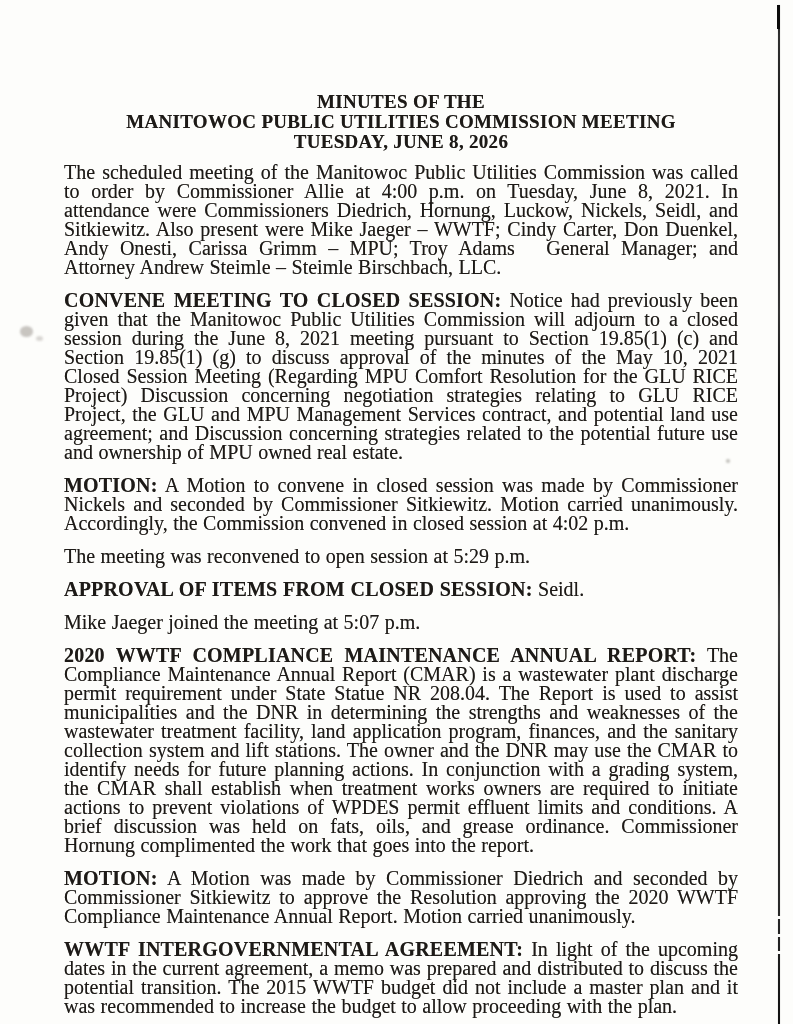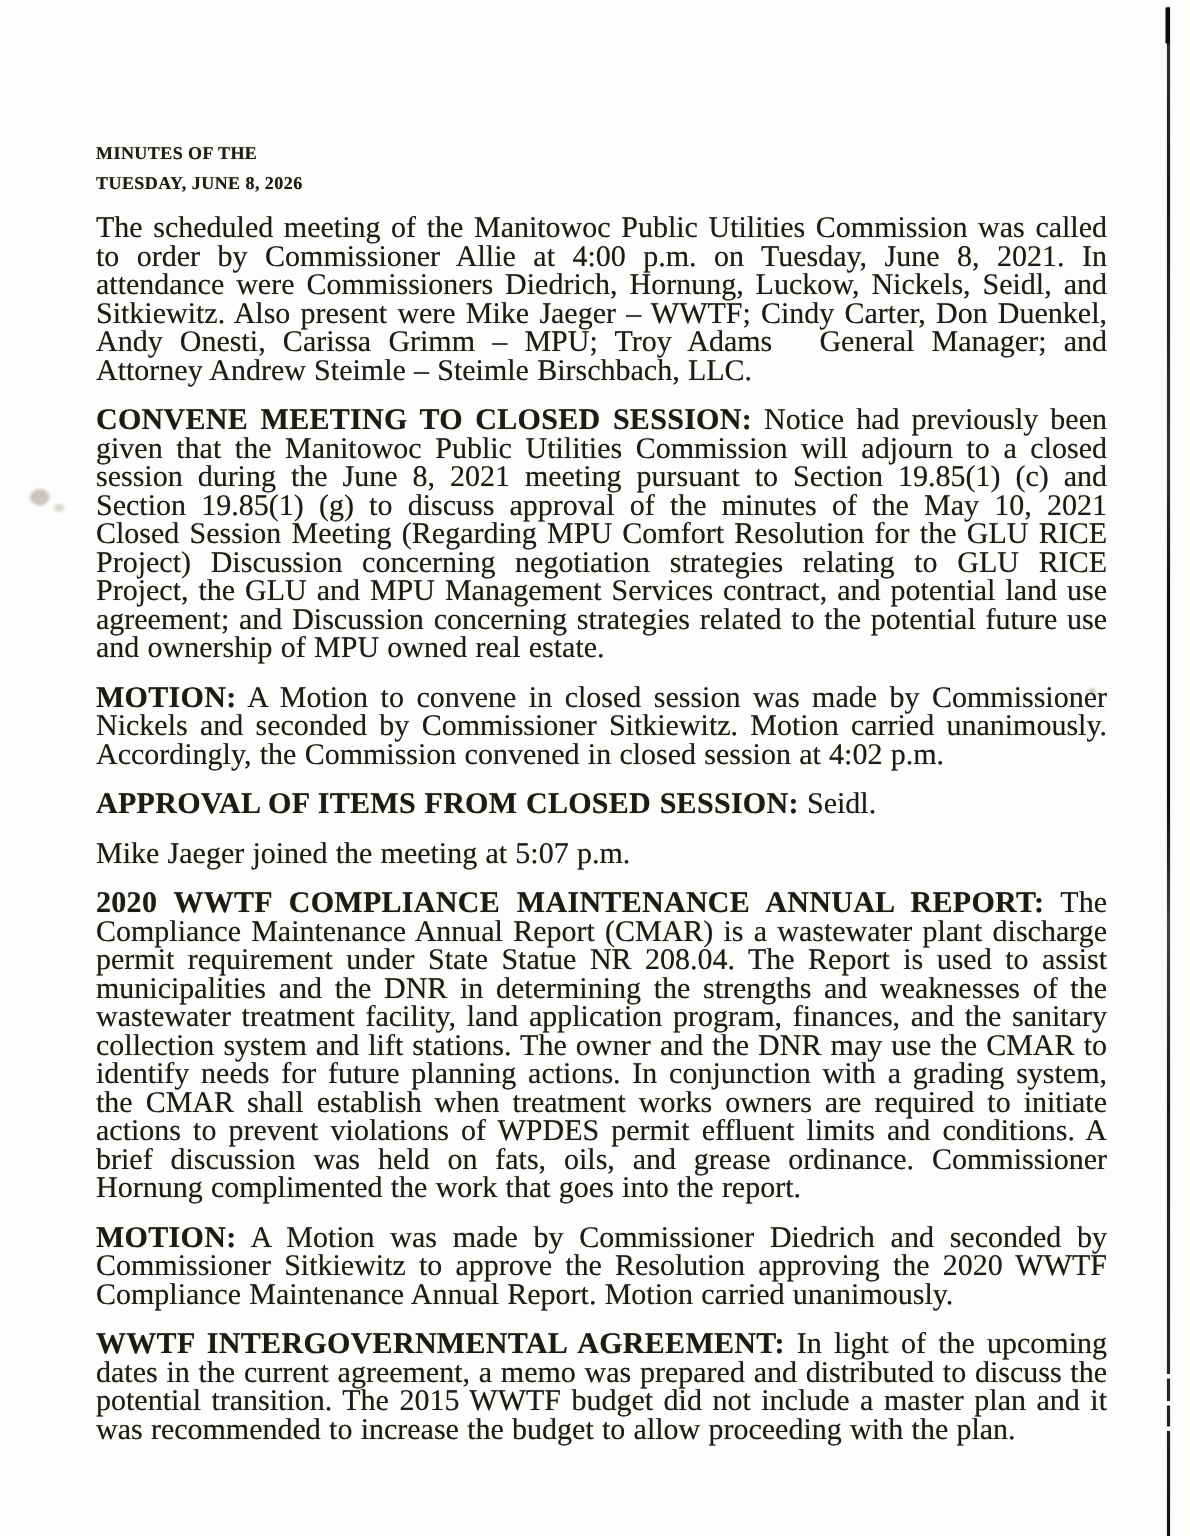--- a/index.html
+++ b/index.html
@@ -16,22 +16,23 @@
     font-family: "Liberation Serif", "DejaVu Serif", serif;
     color: #1d1a17;
   }
   .content {
     position: absolute;
     top: 92px;
     left: 64px;
     width: 674px;
   }
   .title-block {
+    text-align: center;
     font-weight: bold;
-    font-size: 12px;
+    font-size: 19px;
     line-height: 20px;
     letter-spacing: 0.3px;
     margin-bottom: 11px;
     text-shadow: 0 0 0.6px rgba(25,20,15,0.55);
   }
   .para {
     margin: 0 0 14px 0;
     font-size: 20px;
     line-height: 19px;
     text-align: justify;
@@ -85,29 +86,31 @@
 </style>
 </head>
 <body>
 
 <div class="page">
 
   <div class="content">
 
     <div class="title-block">
       <div>MINUTES OF THE</div>
+      <div>MANITOWOC PUBLIC UTILITIES COMMISSION MEETING</div>
       <div>TUESDAY, JUNE 8, 2026</div>
     </div>
 
     <p class="para"><span class="lead"></span><span>The scheduled meeting of the Manitowoc Public Utilities Commission was called to order by Commissioner Allie at 4:00 p.m. on Tuesday, June 8, 2021. In attendance were Commissioners Diedrich, Hornung, Luckow, Nickels, Seidl, and Sitkiewitz. Also present were Mike Jaeger – WWTF; Cindy Carter, Don Duenkel, Andy Onesti, Carissa Grimm – MPU; Troy Adams  General Manager; and Attorney Andrew Steimle – Steimle Birschbach, LLC.</span></p>
 
     <p class="para"><span class="lead">CONVENE MEETING TO CLOSED SESSION:</span><span> Notice had previously been given that the Manitowoc Public Utilities Commission will adjourn to a closed session during the June 8, 2021 meeting pursuant to Section 19.85(1) (c) and Section 19.85(1) (g) to discuss approval of the minutes of the May 10, 2021 Closed Session Meeting (Regarding MPU Comfort Resolution for the GLU RICE Project) Discussion concerning negotiation strategies relating to GLU RICE Project, the GLU and MPU Management Services contract, and potential land use agreement; and Discussion concerning strategies related to the potential future use and ownership of MPU owned real estate.</span></p>
 
     <p class="para"><span class="lead">MOTION:</span><span> A Motion to convene in closed session was made by Commissioner Nickels and seconded by Commissioner Sitkiewitz. Motion carried unanimously. Accordingly, the Commission convened in closed session at 4:02 p.m.</span></p>
 
+    <p class="para"><span class="lead"></span><span>The meeting was reconvened to open session at 5:29 p.m.</span></p>
 
     <p class="para"><span class="lead">APPROVAL OF ITEMS FROM CLOSED SESSION:</span><span> Seidl.</span></p>
 
     <p class="para"><span class="lead"></span><span>Mike Jaeger joined the meeting at 5:07 p.m.</span></p>
 
     <p class="para"><span class="lead">2020 WWTF COMPLIANCE MAINTENANCE ANNUAL REPORT:</span><span> The Compliance Maintenance Annual Report (CMAR) is a wastewater plant discharge permit requirement under State Statue NR 208.04.  The Report is used to assist municipalities and the DNR in determining the strengths and weaknesses of the wastewater treatment facility, land application program, finances, and the sanitary collection system and lift stations. The owner and the DNR may use the CMAR to identify needs for future planning actions. In conjunction with a grading system, the CMAR shall establish when treatment works owners are required to initiate actions to prevent violations of WPDES permit effluent limits and conditions. A brief discussion was held on fats, oils, and grease ordinance. Commissioner Hornung complimented the work that goes into the report.</span></p>
 
     <p class="para"><span class="lead">MOTION:</span><span> A Motion was made by Commissioner Diedrich and seconded by Commissioner Sitkiewitz to approve the Resolution approving the 2020 WWTF Compliance Maintenance Annual Report. Motion carried unanimously.</span></p>
 
     <p class="para"><span class="lead">WWTF INTERGOVERNMENTAL AGREEMENT:</span><span> In light of the upcoming dates in the current agreement, a memo was prepared and distributed to discuss the potential transition. The 2015 WWTF budget did not include a master plan and it was recommended to increase the budget to allow proceeding with the plan.</span></p>

